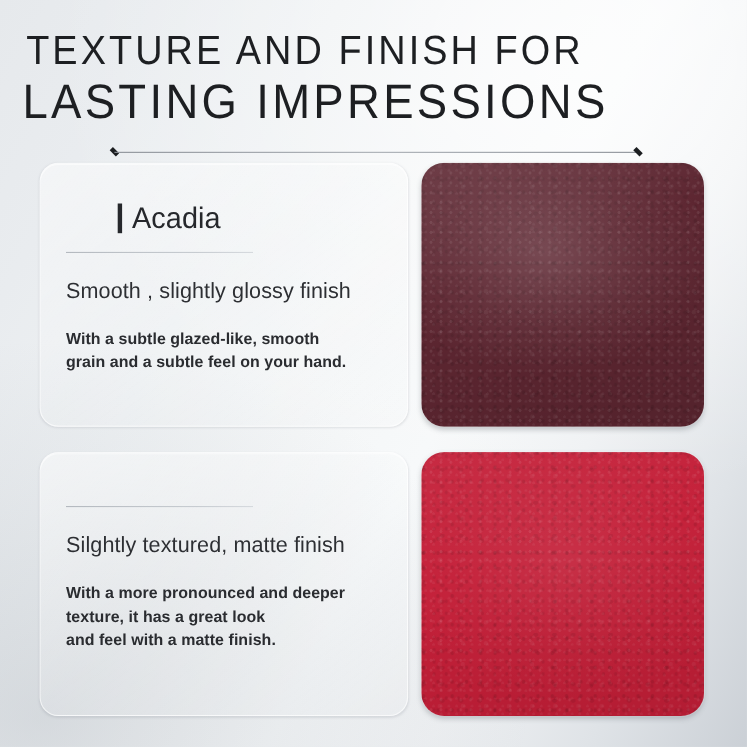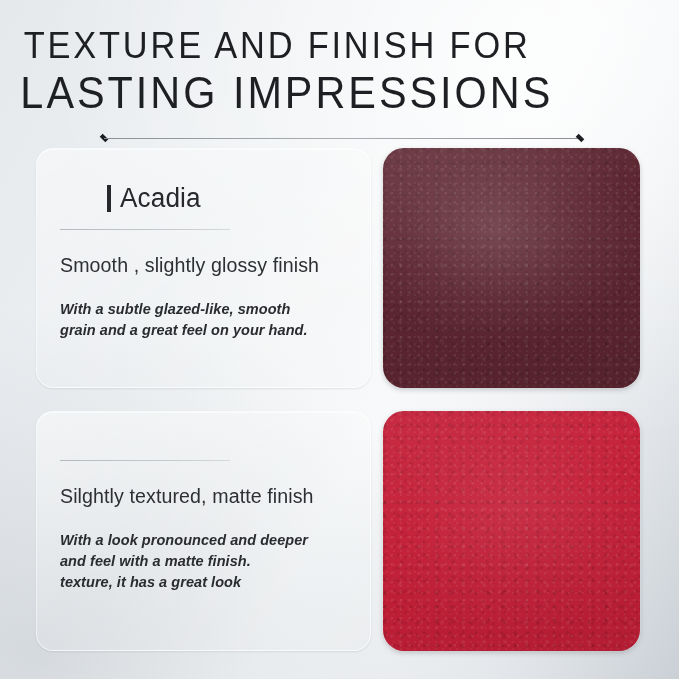--- a/index.html
+++ b/index.html
@@ -168,21 +168,20 @@
   }
 
   .card-body {
     margin-top: 21px;
     margin-left: 1px;
     font-size: 14.5px;
     font-weight: 700;
     color: #2a2c30;
     line-height: 21px;
     letter-spacing: 0.05px;
-    font-style: italic;
   }
   .card-body span { display: block; }
 
   
   .swatch {
     position: absolute;
     left: 383px;
     width: 257px;
     height: 240px;
     border-radius: 21px;
@@ -254,40 +253,40 @@
   <div class="card card-1">
     <div class="card-inner">
       <div class="name-row">
         <div class="accent-bar"></div>
         <div class="card-name">Acadia</div>
       </div>
       <div class="name-underline"></div>
       <div class="card-subtitle">Smooth , slightly glossy finish</div>
       <div class="card-body">
         <span>With a subtle glazed-like, smooth</span>
-        <span>grain and a great feel on your hand.</span>
+        <span>grain and a subtle feel on your hand.</span>
       </div>
     </div>
   </div>
 
   <div class="swatch swatch-1">
     <div class="swatch-fill" id="fill-0" style="background: rgb(93, 38, 49);"></div>
     <div class="swatch-grain"></div>
     <div class="swatch-grain-2"></div>
     <div class="swatch-sheen"></div>
   </div>
 
   <div class="card card-2">
     <div class="card-inner">
       <div class="name-underline"></div>
       <div class="card-subtitle">Silghtly textured, matte finish</div>
       <div class="card-body">
-        <span>With a look pronounced and deeper</span>
+        <span>With a more pronounced and deeper</span>
+        <span>texture, it has a great look</span>
         <span>and feel with a matte finish.</span>
-        <span>texture, it has a great look</span>
       </div>
     </div>
   </div>
 
   <div class="swatch swatch-2">
     <div class="swatch-fill" id="fill-1" style="background: rgb(196, 31, 56);"></div>
     <div class="swatch-grain"></div>
     <div class="swatch-grain-2"></div>
     <div class="swatch-sheen-matte"></div>
   </div>

